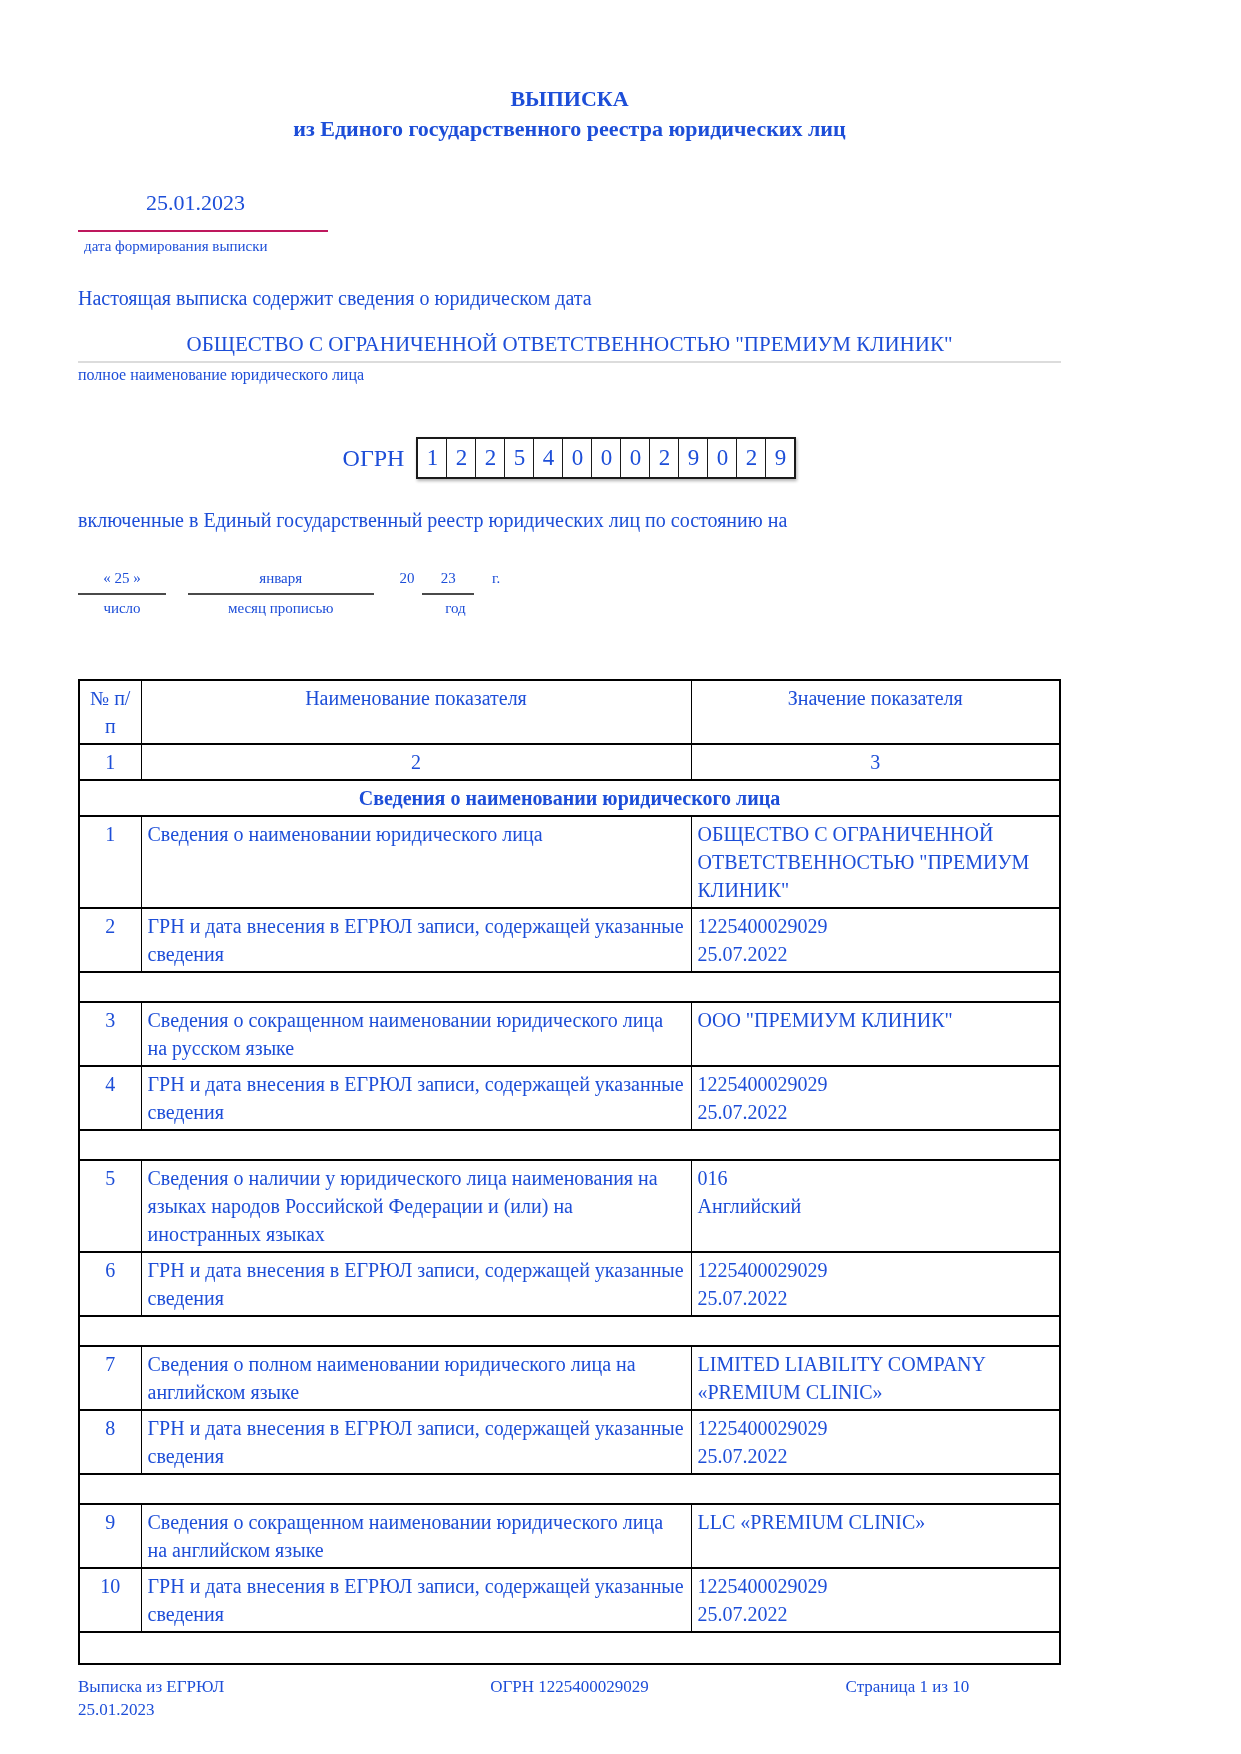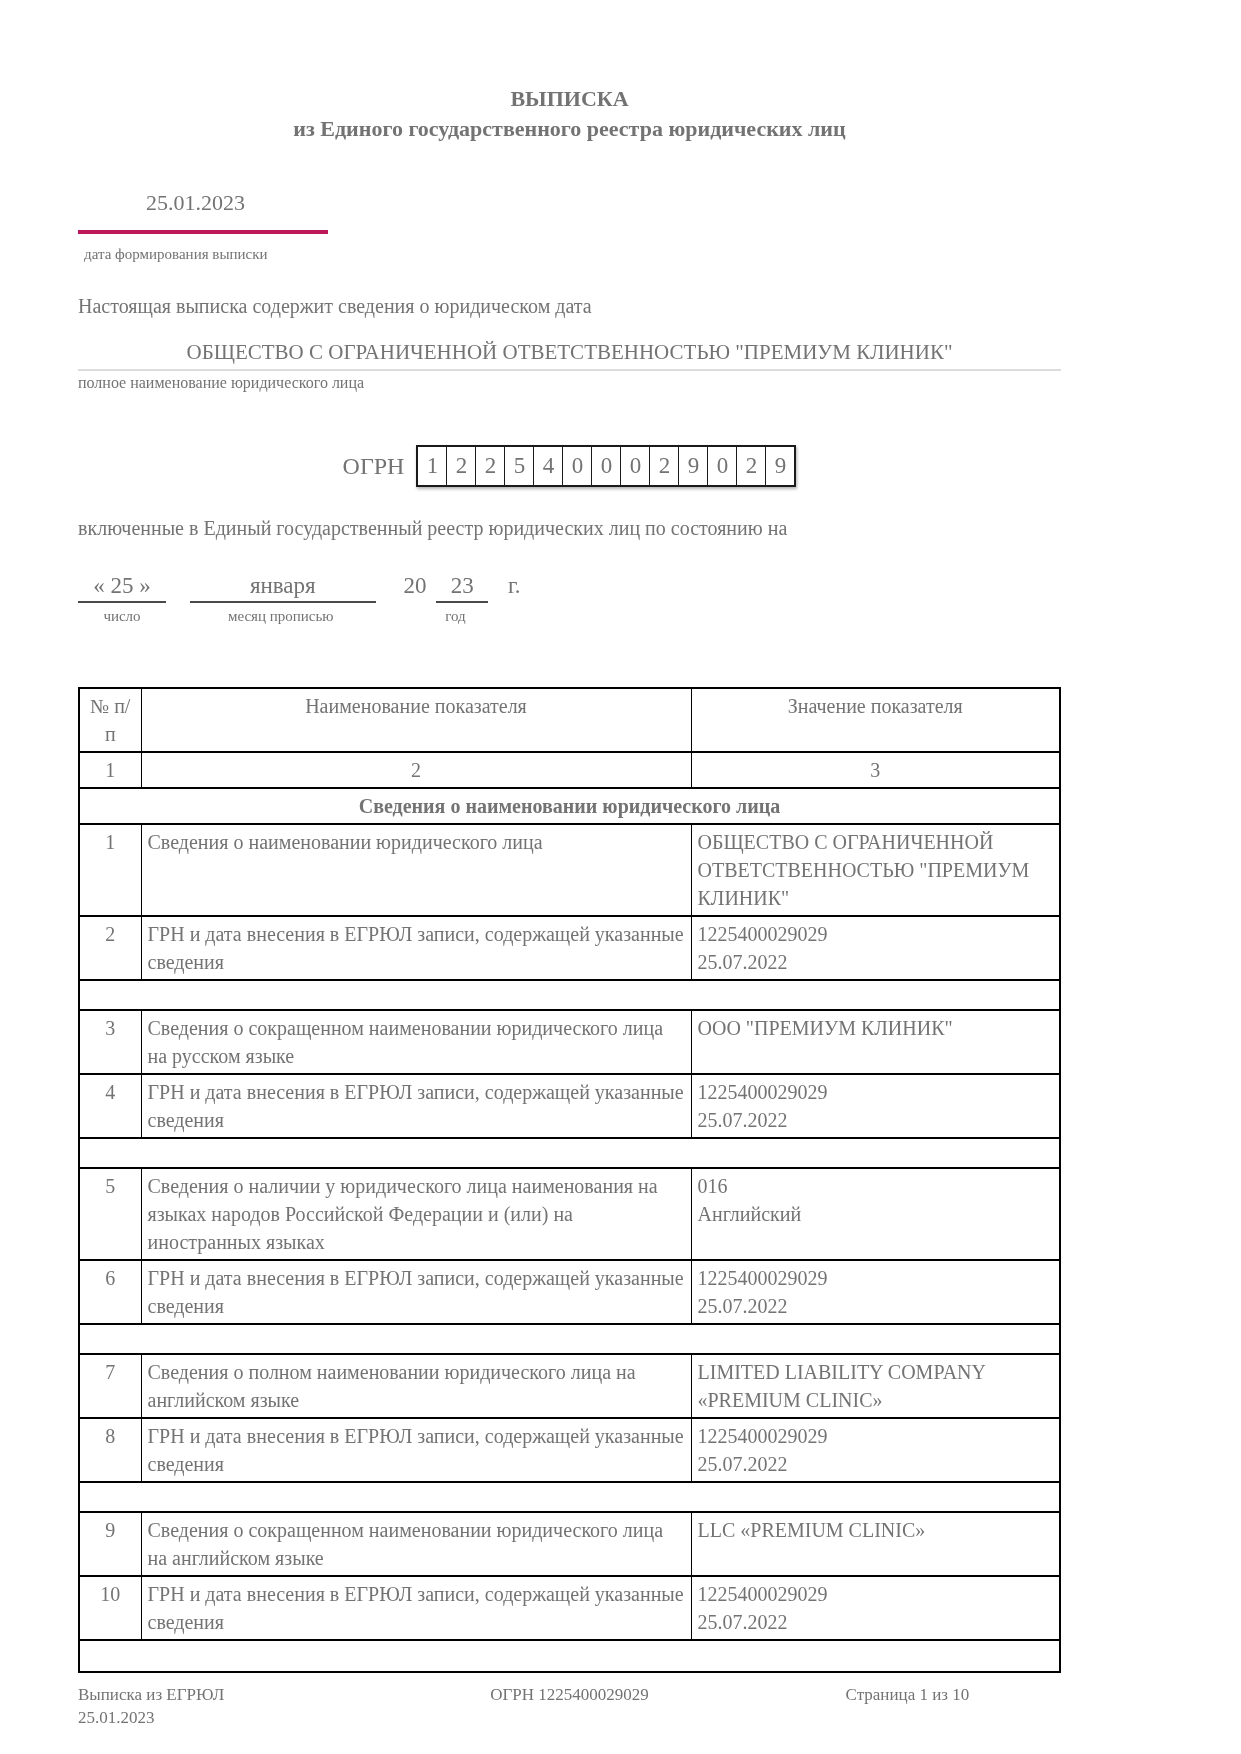--- a/index.html
+++ b/index.html
@@ -1,36 +1,36 @@
 <!DOCTYPE html>
 <html><head>
 <meta charset="utf-8">
 <style>
   html,body{margin:0;padding:0;background:#fff;}
   .page{
     position:relative;width:1139px;height:1754px;box-sizing:border-box;
-    padding:84px 78px 0 78px;background:#fff;color:#737373;
+    padding:84px 78px 0 78px;background:#fff;color:#1d4ed8;
     font-family:"Liberation Serif","DejaVu Serif",serif;overflow:hidden;
   }
   .title,.subtitle{text-align:center;font-weight:bold;font-size:22px;line-height:30px;}
   .doc-date{margin-top:46px;margin-left:68px;font-size:22px;line-height:26px;}
-  .date-label-wrap{margin-top:14px;width:250px;border-top:4px solid #be185d;padding-top:12px;}
+  .date-label-wrap{margin-top:14px;width:250px;border-top:2px solid #be185d;padding-top:6px;}
   .date-label-wrap .small-label{font-size:15px;padding-left:6px;}
   .intro{margin-top:30px;font-size:20px;line-height:26px;}
   .company{margin-top:20px;text-align:center;font-size:21px;line-height:26px;
     border-bottom:2px solid #dcdcdc;padding-bottom:4px;}
   .company-label{text-align:left;font-size:16px;line-height:20px;margin-top:2px;}
   .ogrn-row{margin-top:52px;display:flex;justify-content:center;align-items:center;gap:12px;}
   .ogrn-label{font-weight:normal;font-size:24px;}
   .ogrn-boxes{display:flex;border:2px solid #1a1a1a;box-shadow:1px 2px 3px rgba(0,0,0,.3);background:#fff;}
   .ogrn-box{width:28px;height:38px;display:flex;align-items:center;justify-content:center;
     font-size:23px;border-left:1px solid #1a1a1a;}
   .ogrn-box:first-child{border-left:none;}
   .included{margin-top:28px;font-size:20px;line-height:26px;}
-  .date-line{margin-top:32px;font-size:23px;line-height:26px;}
+  .date-line{margin-top:32px;font-size:15px;line-height:26px;}
   .dl-day{display:inline-block;width:88px;text-align:center;border-bottom:2px solid #4a4a4a;padding-bottom:2px;}
   .dl-month{display:inline-block;width:186px;margin-left:18px;text-align:center;border-bottom:2px solid #4a4a4a;padding-bottom:2px;}
   .dl-century{display:inline-block;margin-left:22px;}
   .dl-year{display:inline-block;width:52px;margin-left:4px;text-align:center;border-bottom:2px solid #4a4a4a;padding-bottom:2px;}
   .dl-suffix{display:inline-block;margin-left:14px;}
   .dl-labels{margin-top:4px;font-size:15px;line-height:18px;}
   .lab-day{display:inline-block;width:88px;text-align:center;}
   .lab-month{display:inline-block;width:186px;margin-left:18px;text-align:center;}
   .lab-year{display:inline-block;width:52px;margin-left:52px;text-align:center;}
   table.details{margin-top:62px;width:100%;border-collapse:collapse;border:2px solid #000;

